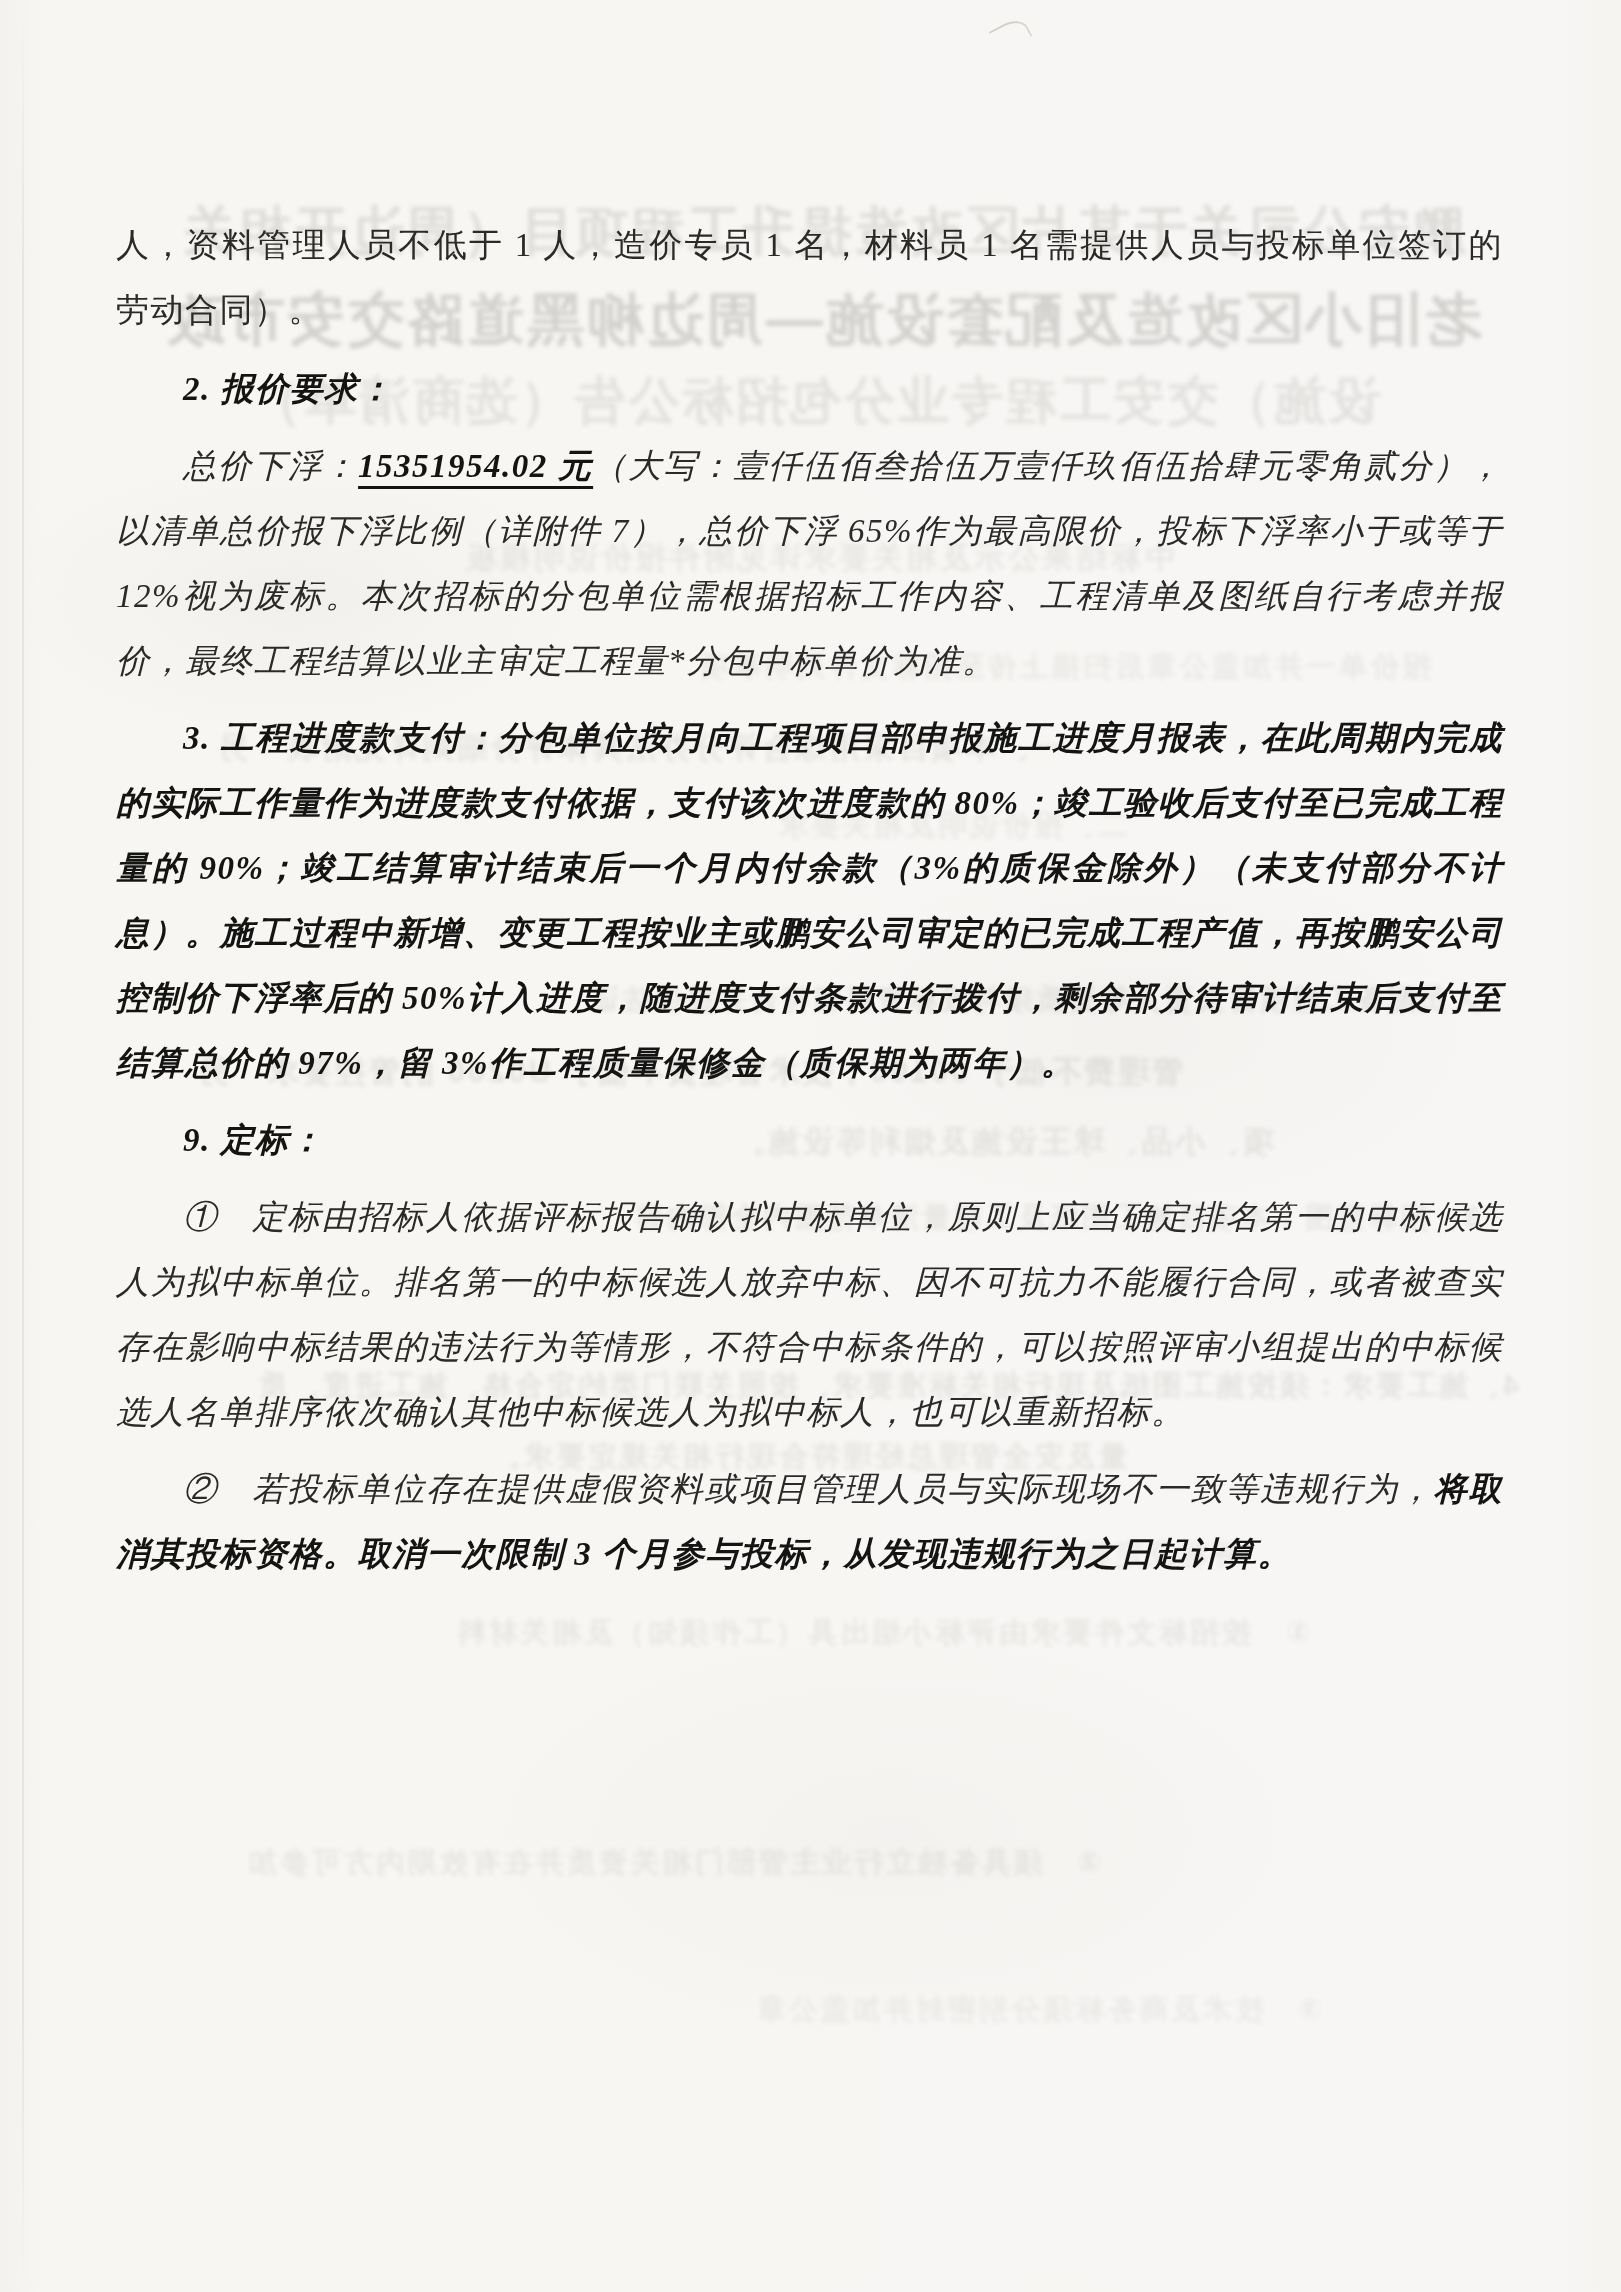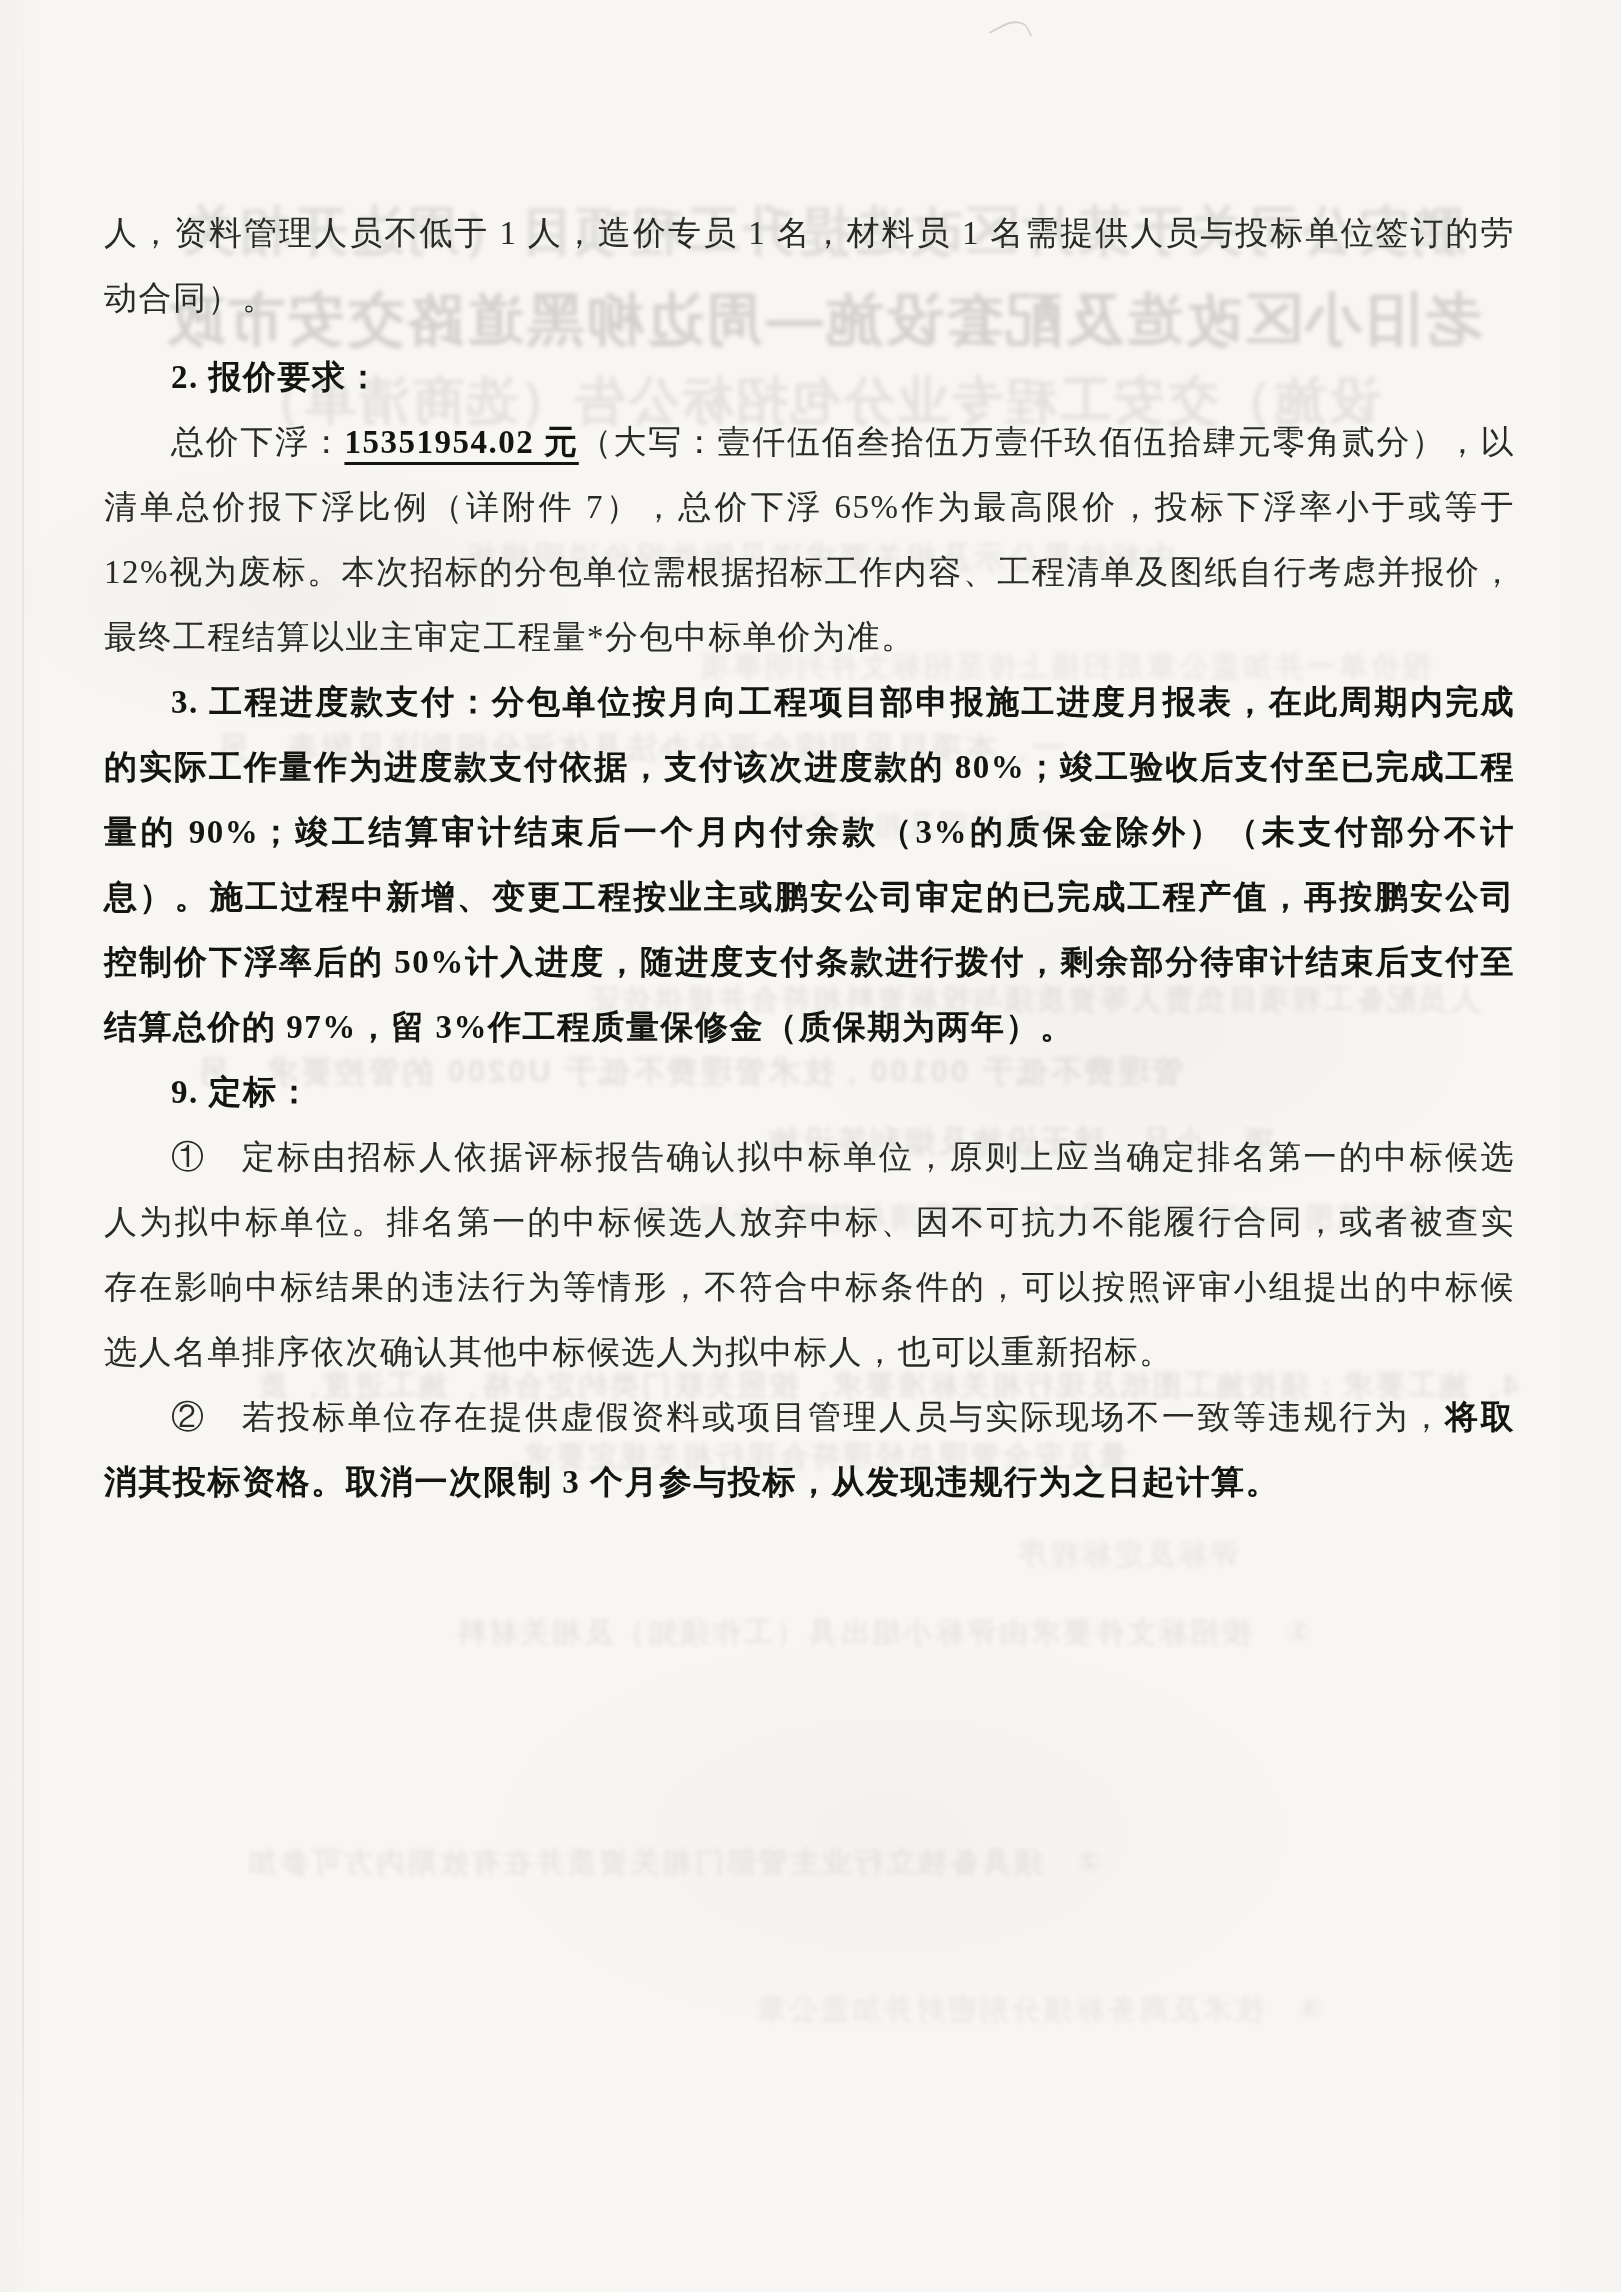--- a/index.html
+++ b/index.html
@@ -23,22 +23,22 @@
   .crease{
     position:absolute;left:992px;top:21.6px;width:35px;height:21.6px;
     border-top:2.9px solid #a8a49d;border-right:2px solid #b5b1aa;
     border-radius:0 60% 0 0;transform:rotate(-28deg);opacity:.45;
   }
   .content{
     position:absolute;left:104px;top:201px;width:1411px;
     font-size:33px;line-height:65px;letter-spacing:1.5px;
     text-align:justify;
   }
-  .para{margin:0;}
-  .para.indent{text-indent:67px;}
+  .para{margin:12px;}
+  .para.indent{text-indent:67px;font-style:italic;}
   .para.gap{margin-top:13.7px;}
   .b{font-weight:bold;color:#141413;}
   .u{text-decoration:underline;text-decoration-thickness:2.9px;text-underline-offset:8.8px;text-decoration-color:#141413;}
   .bleed-layer{position:absolute;inset:0;pointer-events:none;}
   .bleed{
     position:absolute;transform:scaleX(-1);filter:blur(2px);
     color:#55524d;white-space:nowrap;letter-spacing:2.9px;
     font-family:"Liberation Sans","DejaVu Sans",sans-serif;
   }
 </style>

